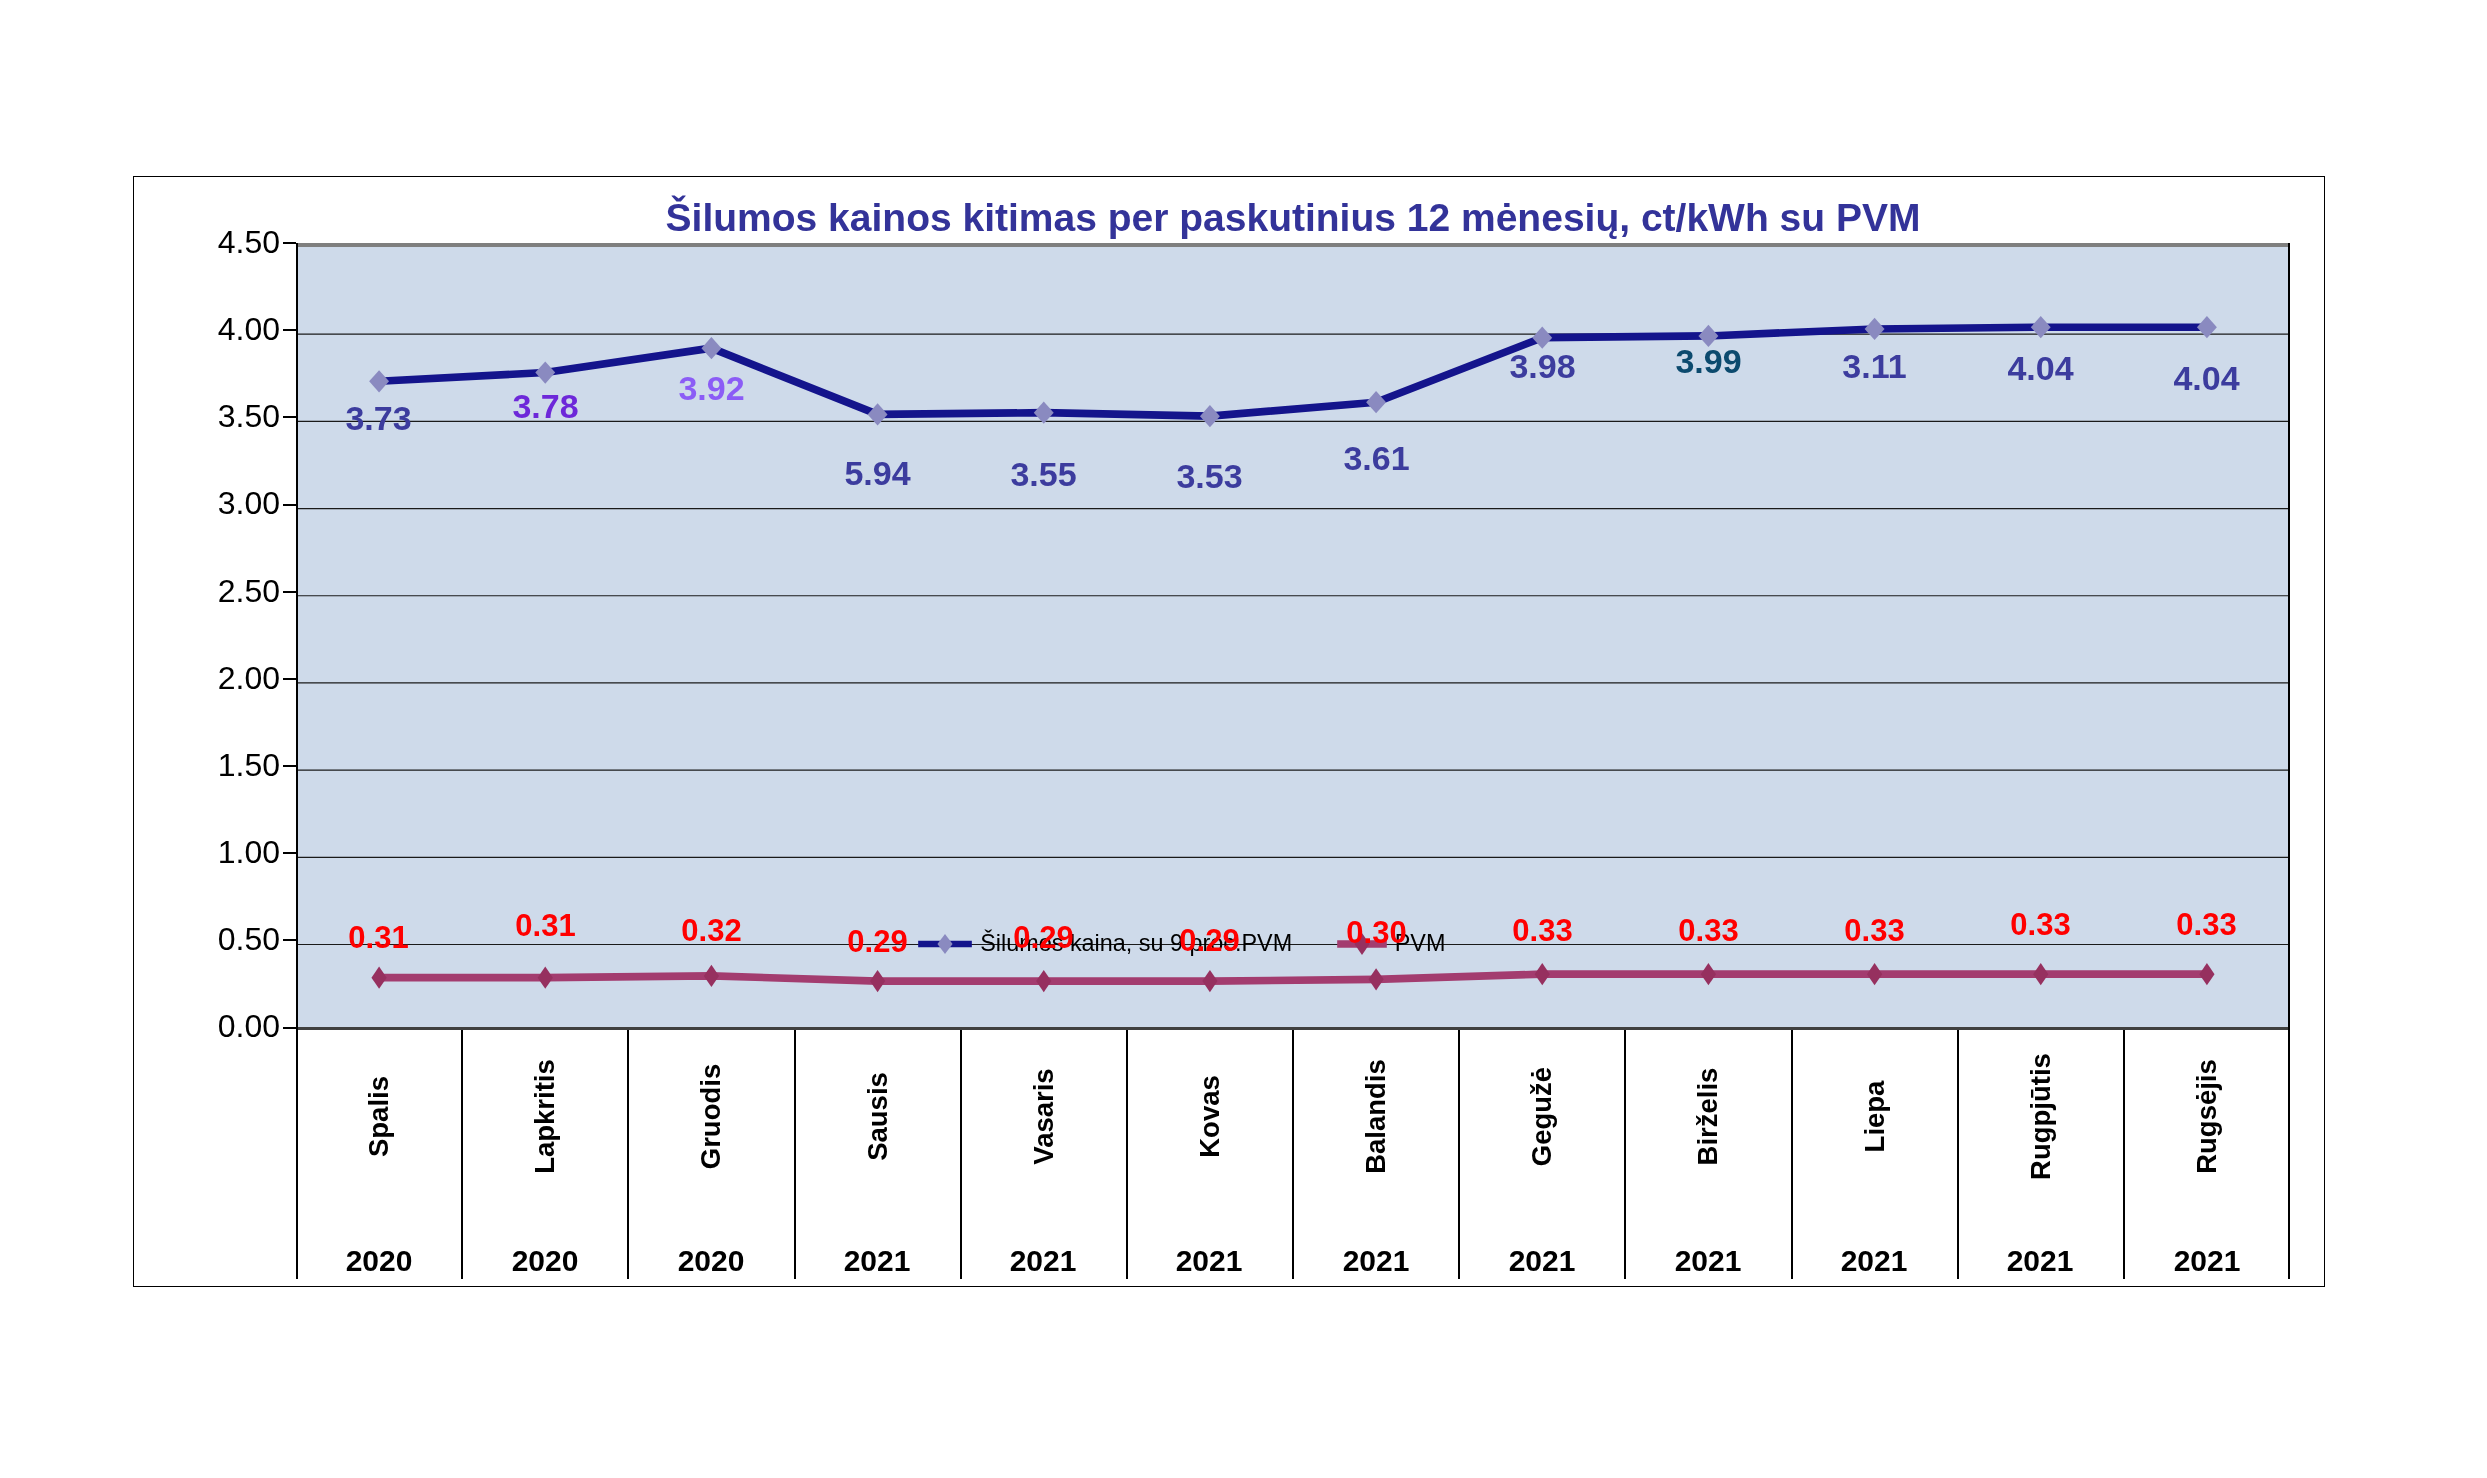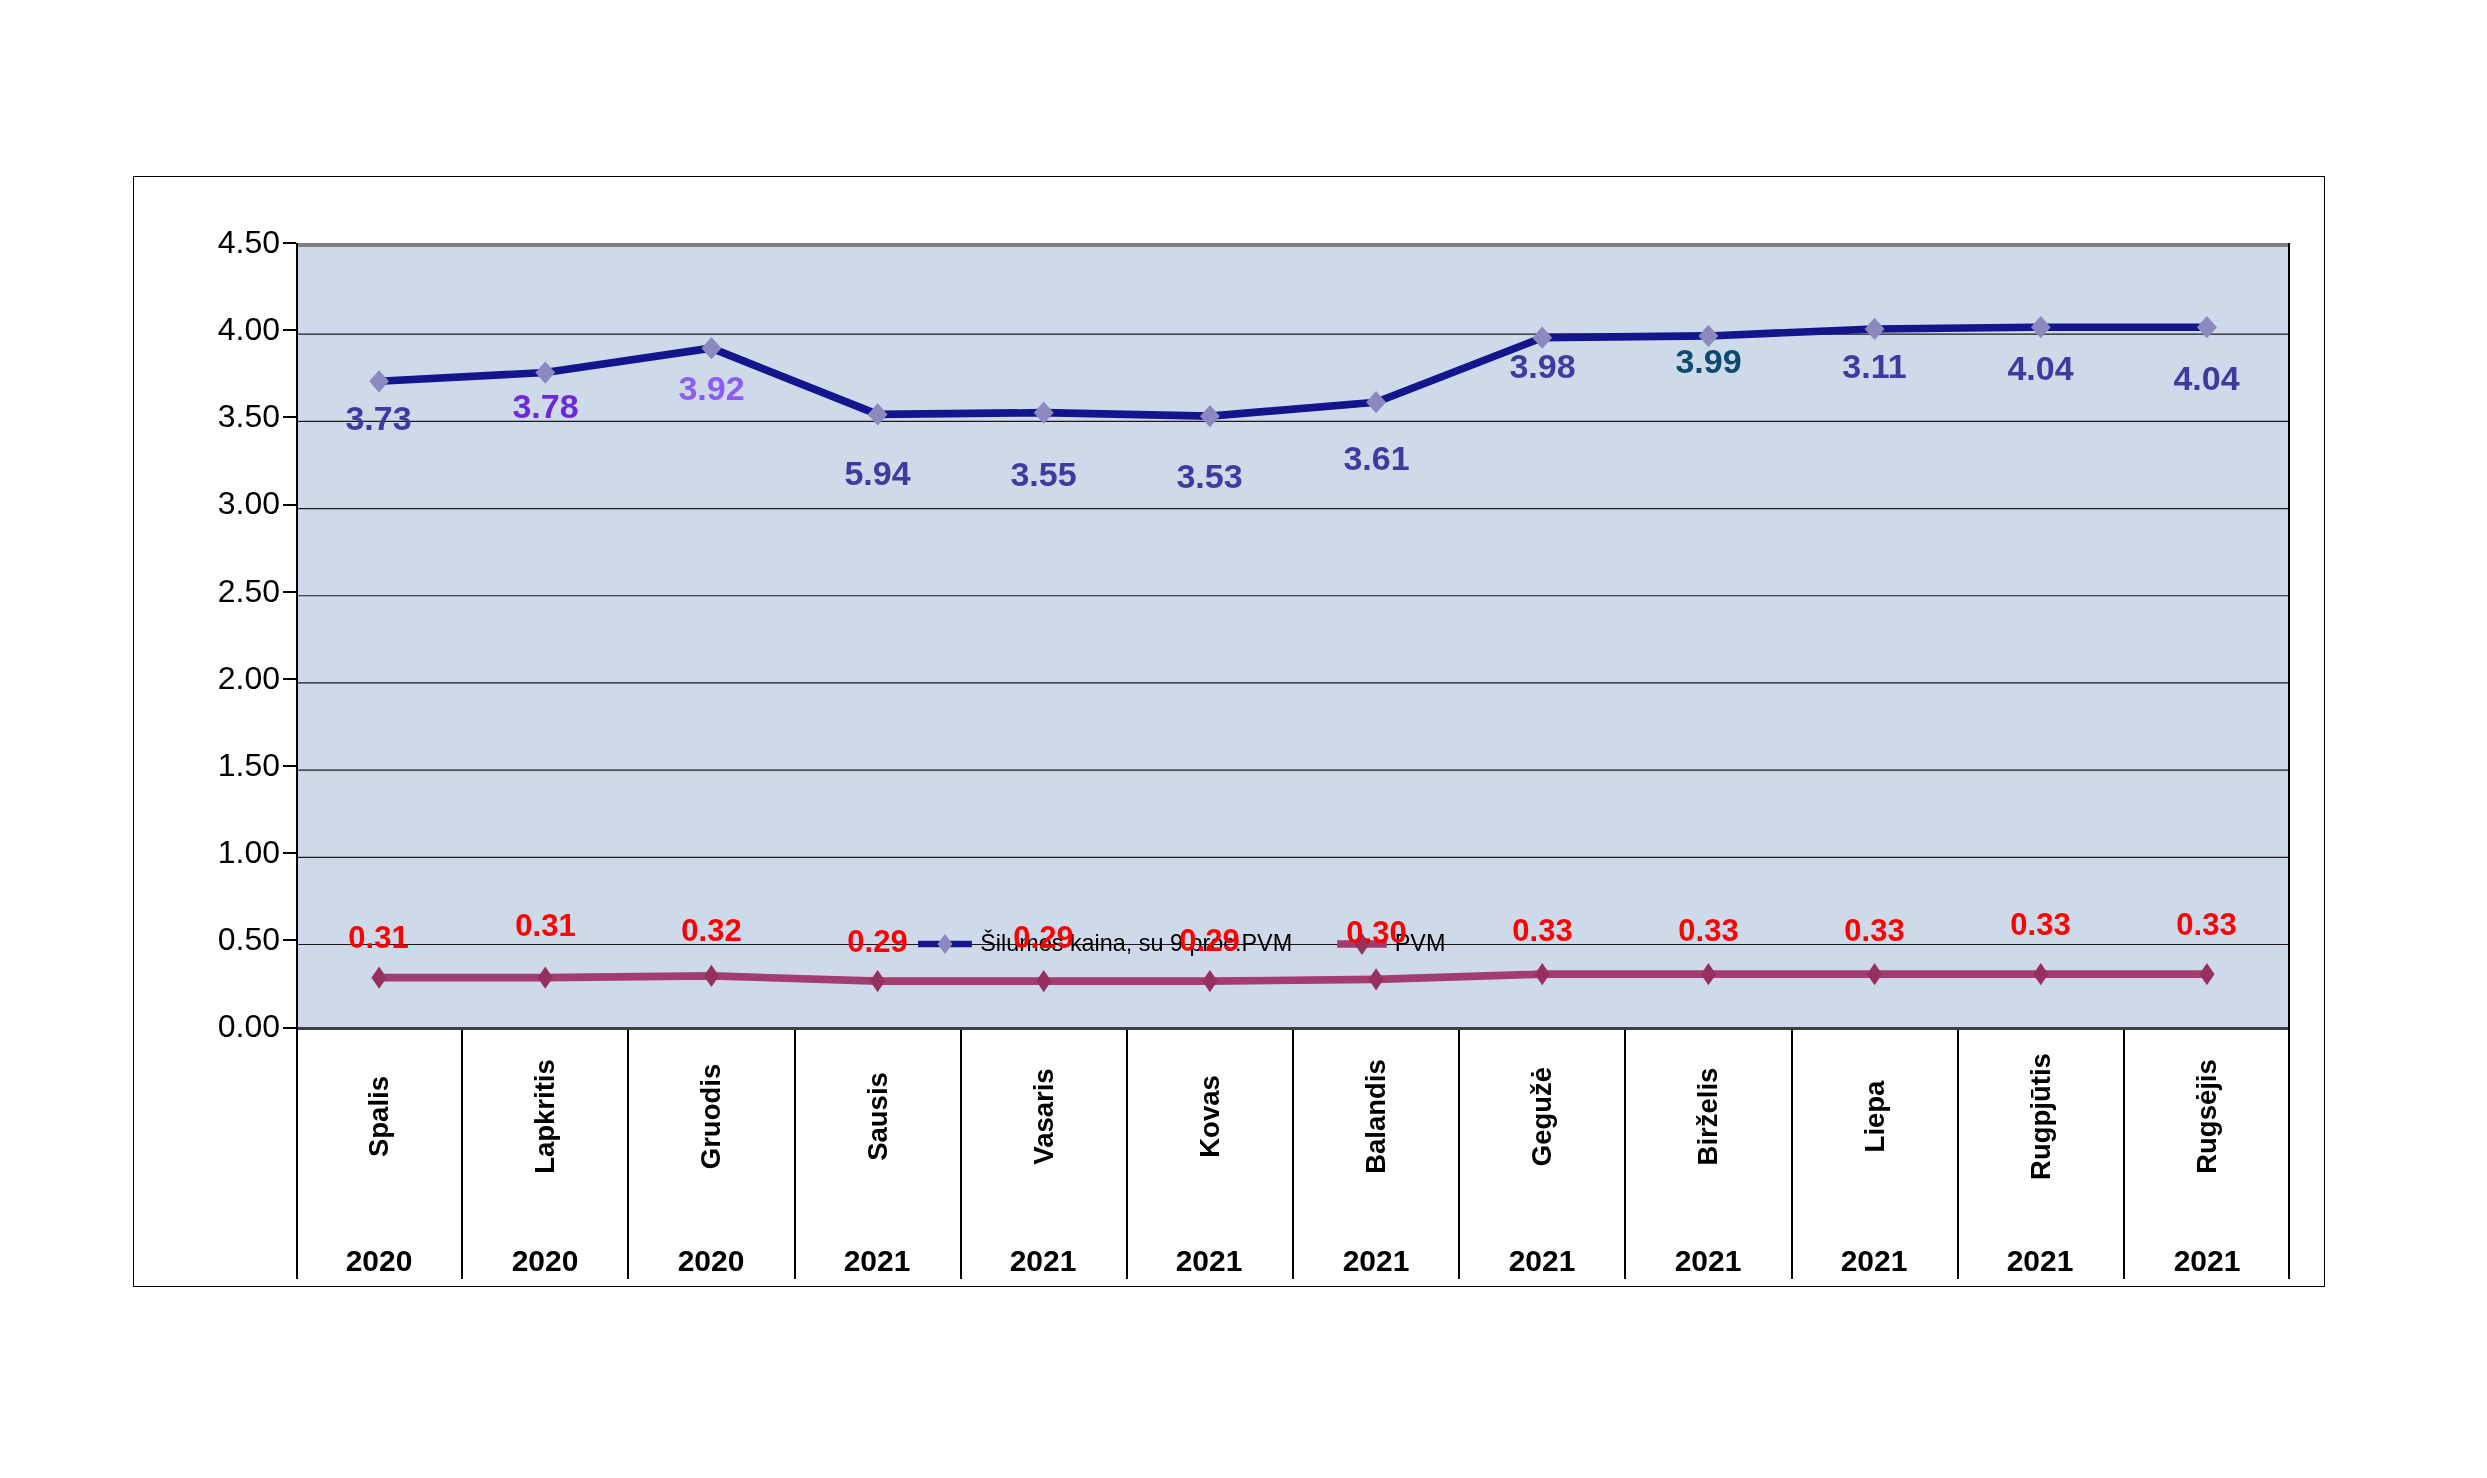--- a/index.html
+++ b/index.html
@@ -56,20 +56,21 @@
   }
   .data-label.s0{font-size:34px;}
   .data-label.s1{font-size:31px;}
 </style>
 </head>
 <body>
 
 <div class="canvas">
   <div class="chart-box">
 
+    <div class="chart-title">Šilumos kainos kitimas per paskutinius 12 mėnesių, ct/kWh su PVM</div>
 
     <div class="plot-area" id="plot-area">
       <svg class="plot-svg" id="plot-svg" viewBox="0 0 3406 1332" preserveAspectRatio="none">
           <rect x="0" y="0" width="3406" height="1332" fill="#CEDAEA"></rect>
           <line x1="0" y1="1191.111111111111" x2="3406" y2="1191.111111111111" stroke="#1a1a1a" stroke-width="2"></line>
           <line x1="0" y1="1042.2222222222222" x2="3406" y2="1042.2222222222222" stroke="#1a1a1a" stroke-width="2"></line>
           <line x1="0" y1="893.3333333333334" x2="3406" y2="893.3333333333334" stroke="#1a1a1a" stroke-width="2"></line>
           <line x1="0" y1="744.4444444444445" x2="3406" y2="744.4444444444445" stroke="#1a1a1a" stroke-width="2"></line>
           <line x1="0" y1="595.5555555555555" x2="3406" y2="595.5555555555555" stroke="#1a1a1a" stroke-width="2"></line>
           <line x1="0" y1="446.66666666666674" x2="3406" y2="446.66666666666674" stroke="#1a1a1a" stroke-width="2"></line>

